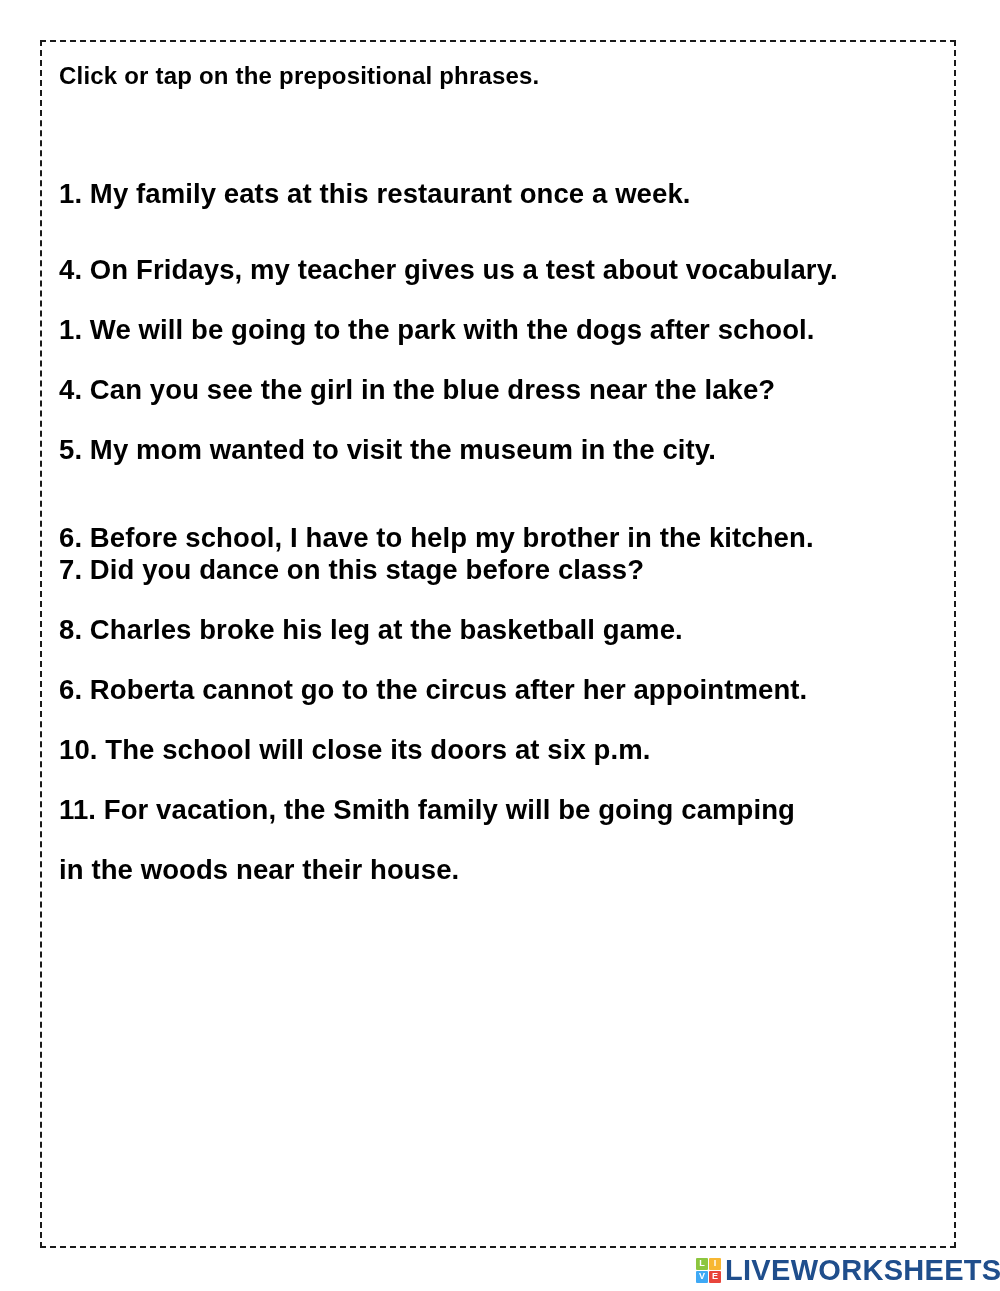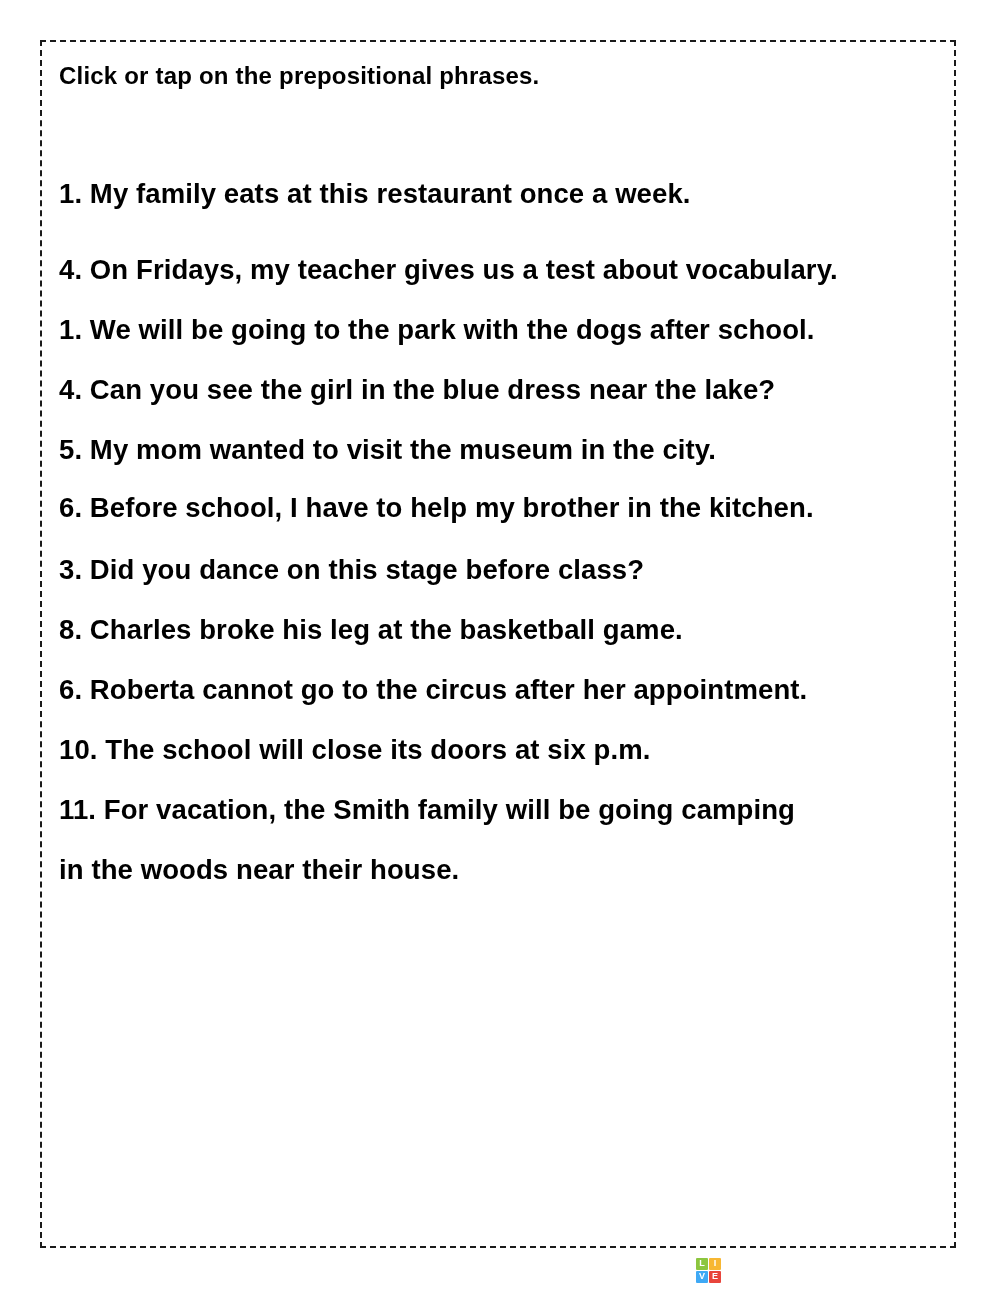--- a/index.html
+++ b/index.html
@@ -82,28 +82,29 @@
 
 <div class="worksheet-frame"></div>
 
 <div class="instruction">Click or tap on the prepositional phrases.</div>
 
 <div class="sentence" style="top:178px">1. My family eats at this restaurant once a week.</div>
 <div class="sentence" style="top:254px">4. On Fridays, my teacher gives us a test about vocabulary.</div>
 <div class="sentence" style="top:314px">1. We will be going to the park with the dogs after school.</div>
 <div class="sentence" style="top:374px">4. Can you see the girl in the blue dress near the lake?</div>
 <div class="sentence" style="top:434px">5. My mom wanted to visit the museum in the city.</div>
-<div class="sentence" style="top:492px">6. Before school, I have to help my brother in the kitchen.</div>
-<div class="sentence" style="top:554px">3. Did you dance on this stage before class?</div>
+<div class="sentence" style="top:522px">6. Before school, I have to help my brother in the kitchen.</div>
+<div class="sentence" style="top:554px">7. Did you dance on this stage before class?</div>
 <div class="sentence" style="top:614px">8. Charles broke his leg at the basketball game.</div>
 <div class="sentence" style="top:674px">6. Roberta cannot go to the circus after her appointment.</div>
 <div class="sentence" style="top:734px">10. The school will close its doors at six p.m.</div>
 <div class="sentence" style="top:794px">11. For vacation, the Smith family will be going camping</div>
 <div class="sentence" style="top:854px">in the woods near their house.</div>
 
 <div class="logo">
   <div class="logo-tiles">
     <div class="tile" style="background:#8cc63f">L</div>
     <div class="tile" style="background:#f7b733">I</div>
     <div class="tile" style="background:#3fa9f5">V</div>
     <div class="tile" style="background:#e8453c">E</div>
   </div>
+  <span class="logo-text">LIVEWORKSHEETS</span>
 </div>
 
 </body></html>

